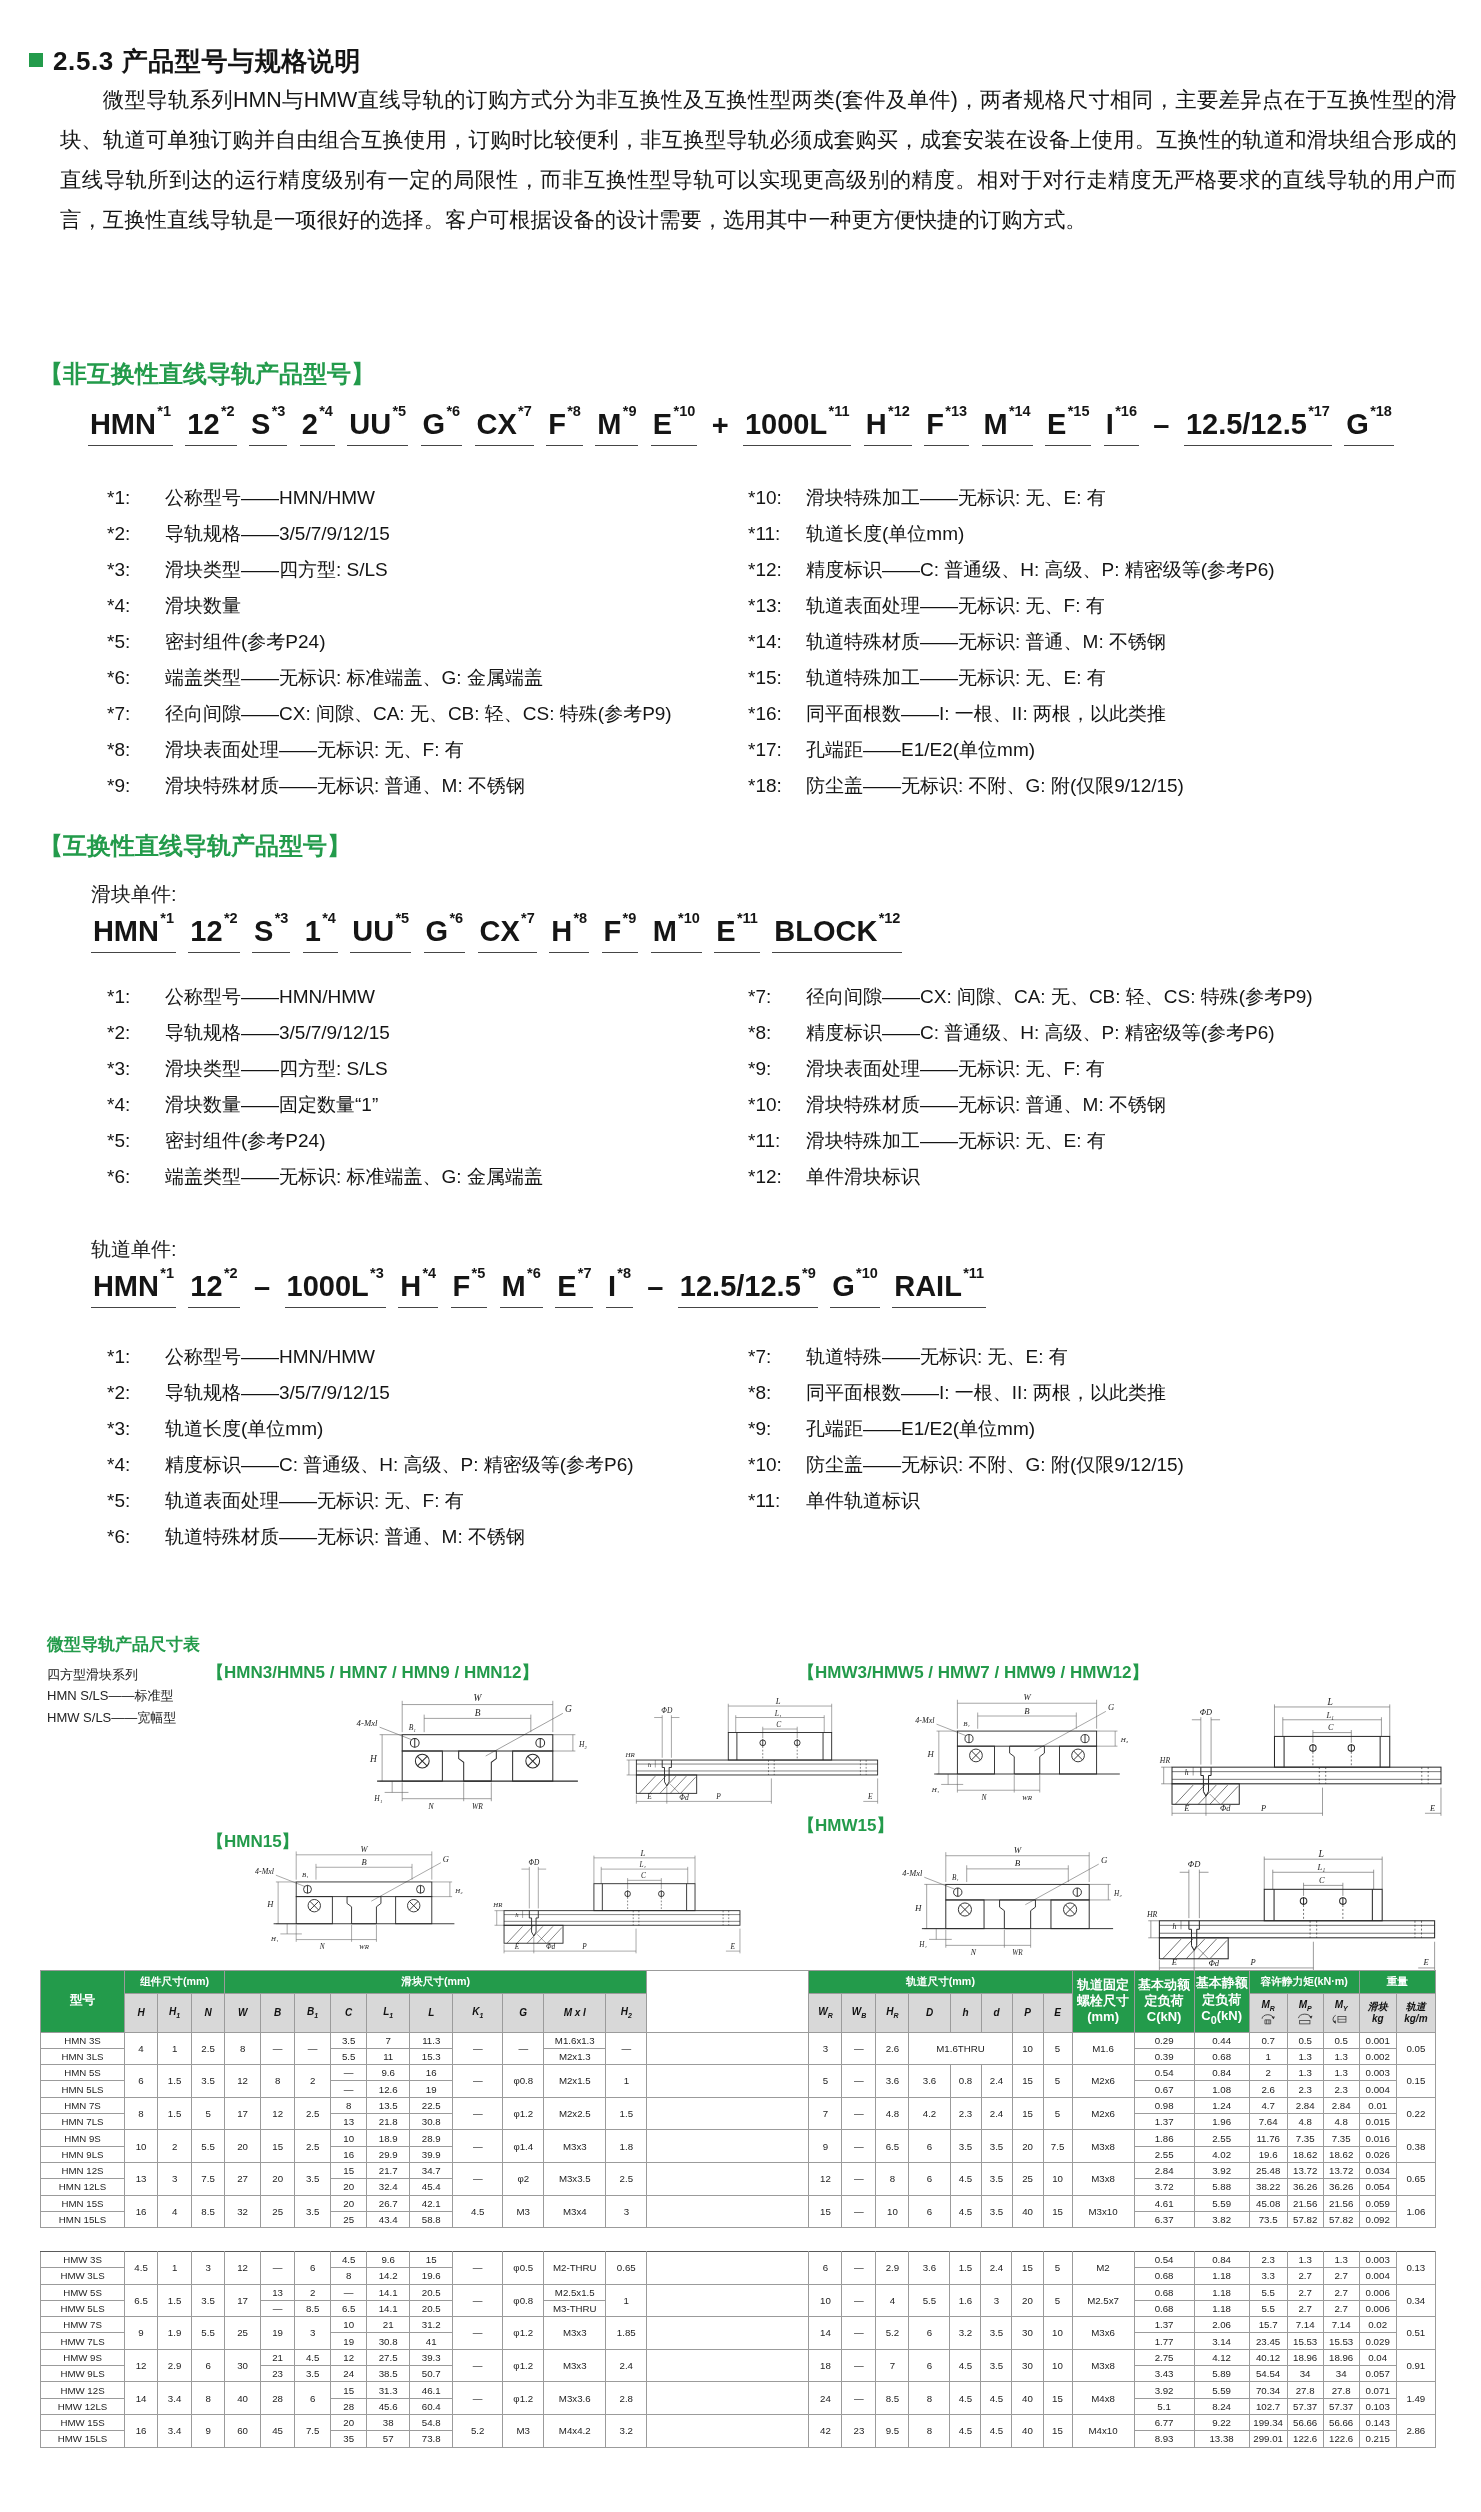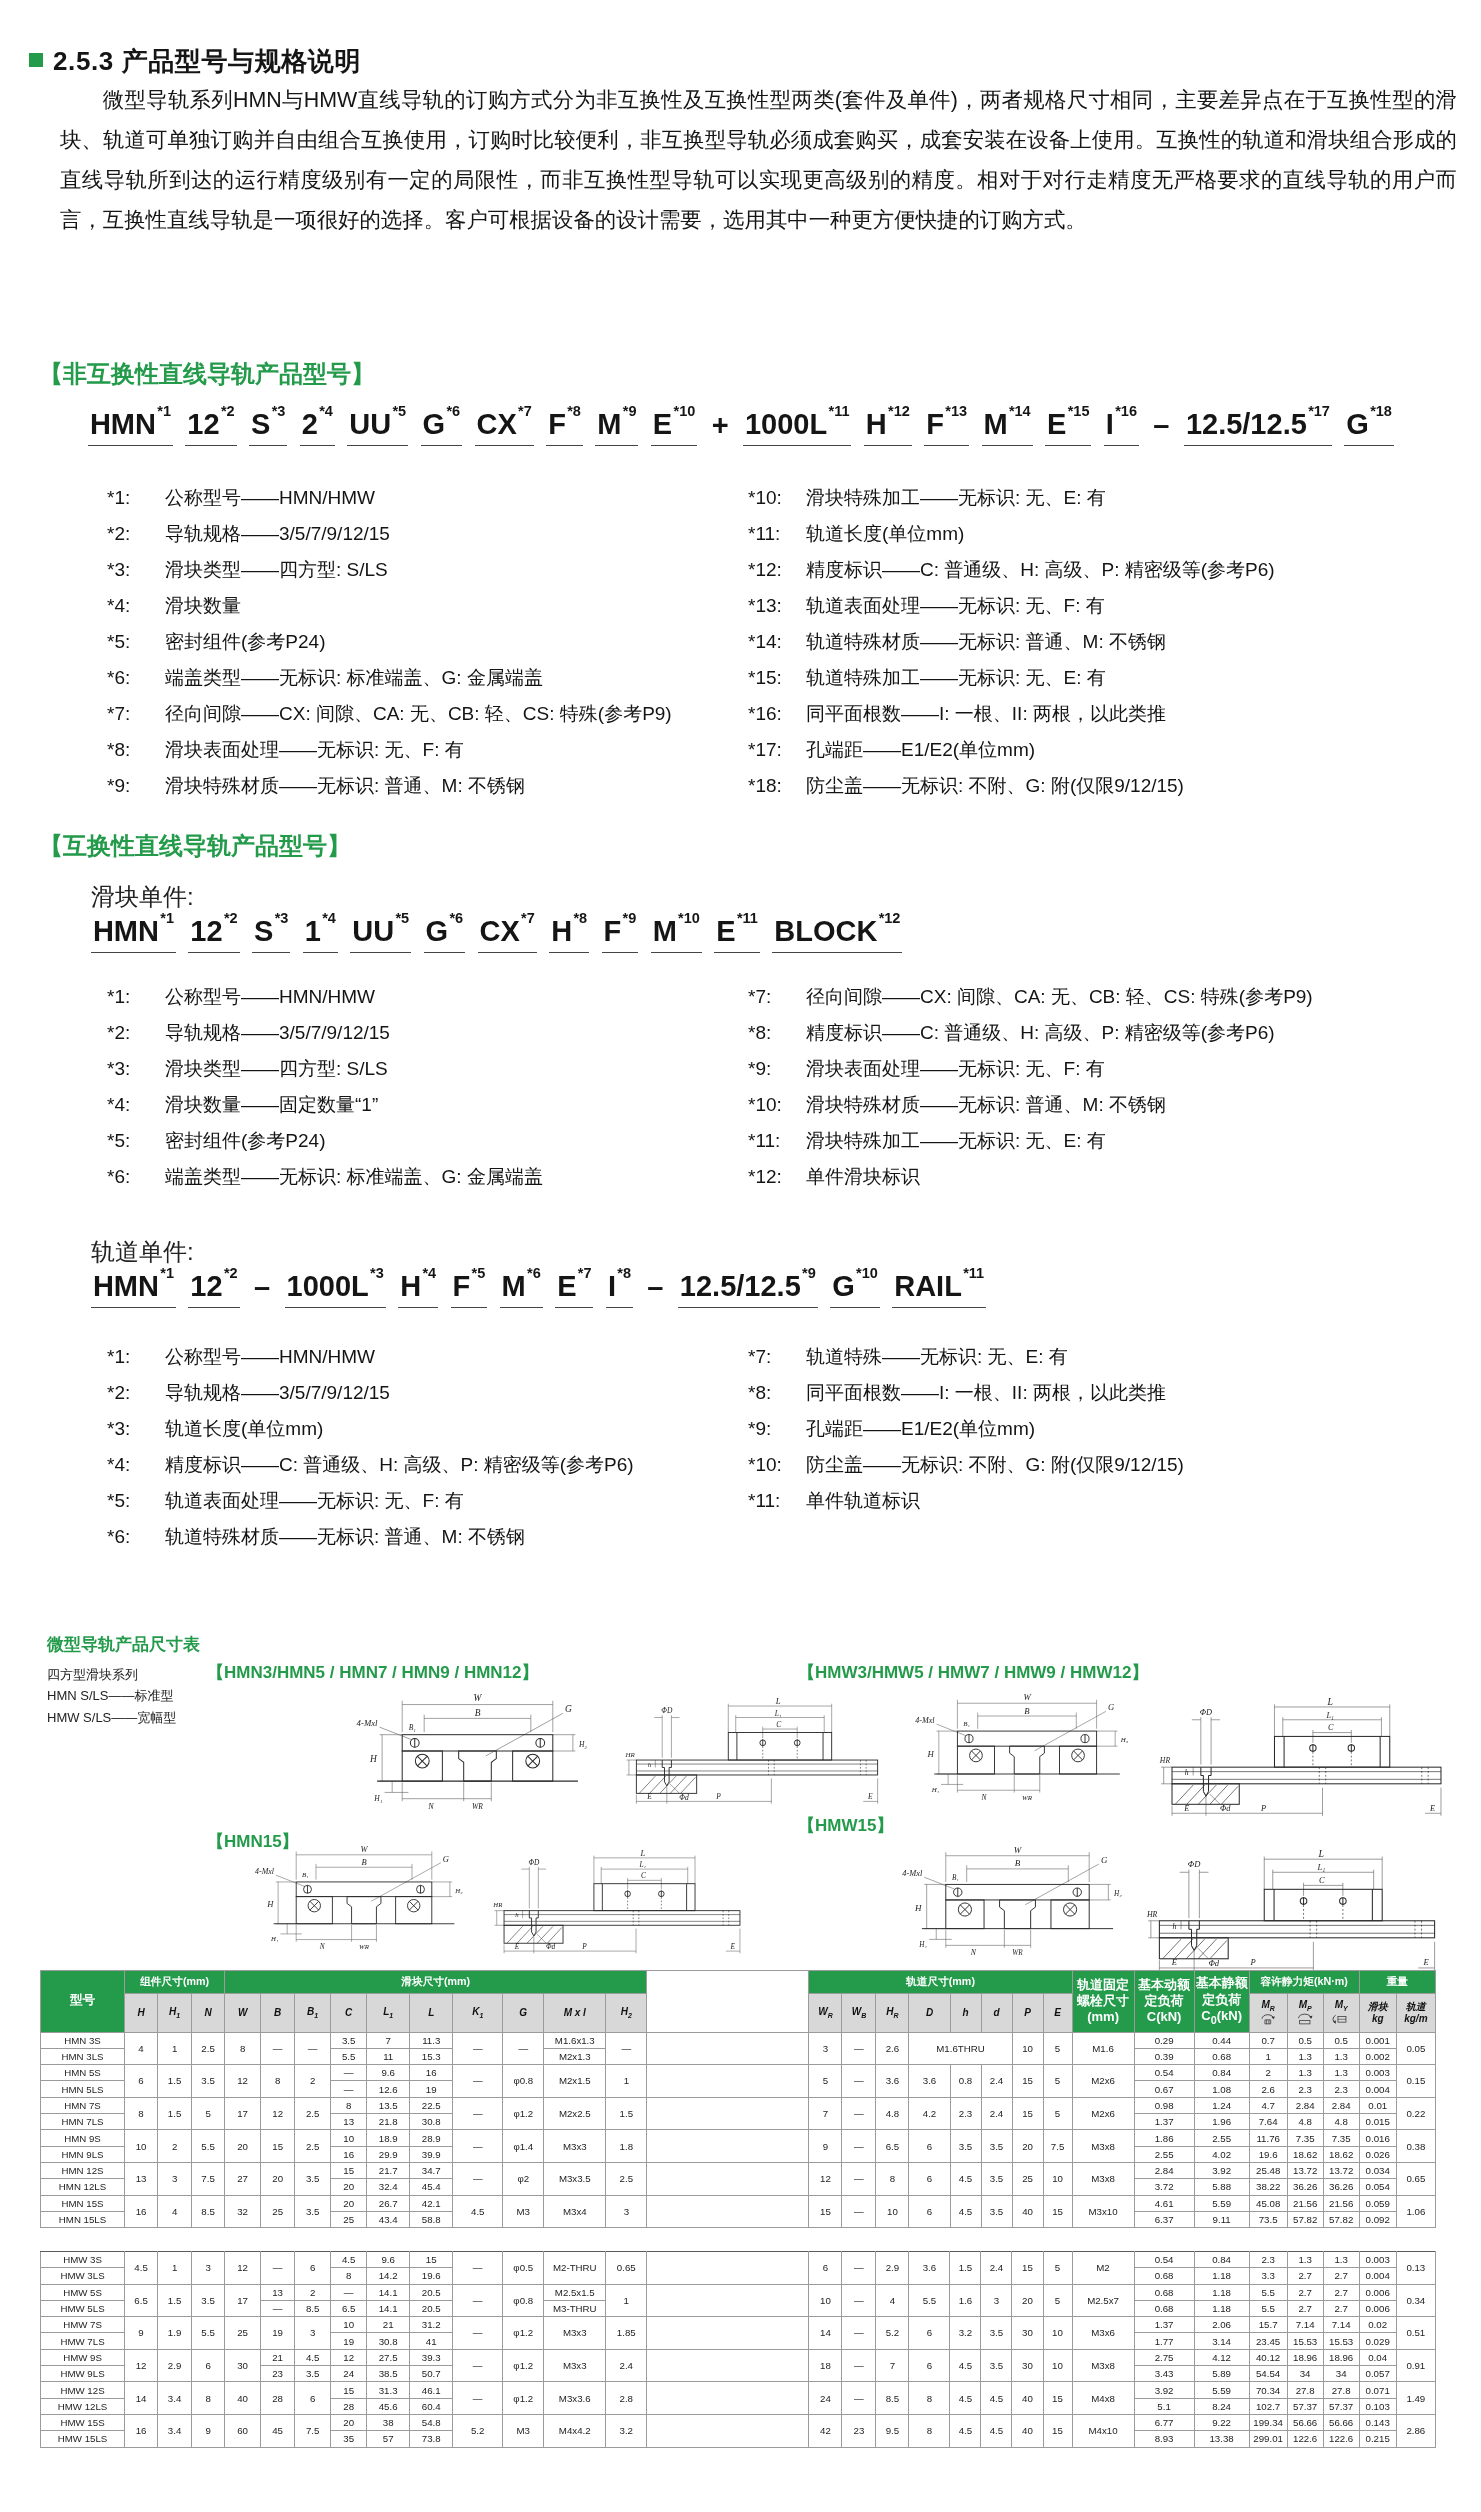--- a/index.html
+++ b/index.html
@@ -25,21 +25,21 @@
   
   .bracket{font-size:24px;font-weight:bold;color:var(--green);}
   .bracket.small{font-size:17px;}
 
   
   .mline{display:flex;align-items:flex-end;column-gap:12.6px;font-weight:bold;font-size:29px;white-space:nowrap;}
   .tok{border-bottom:1.9px solid #454545;padding:0 1.9px 5.7px 1.9px;line-height:1.05;}
   .tok.sep{border-bottom:none;}
   .tok sup{font-size:0.5em;position:relative;top:-0.5em;margin-left:1.3px;font-weight:bold;}
 
-  .sub-label{font-size:24px;color:#222;}
+  .sub-label{font-size:20px;color:#222;}
 
   
   .notes-wrap{display:flex;width:1338px;}
   .notes-col-l{width:641px;flex:none;}
   .notes-col-r{flex:1;}
   .note{display:flex;align-items:baseline;height:36px;font-size:19px;color:#141414;}
   .nn{width:58px;flex:none;}
   .nt{white-space:nowrap;}
 
   
@@ -1198,21 +1198,21 @@
             <td>21.56</td>
             <td>0.059</td>
             <td rowspan="2">1.06</td>
           </tr>
           <tr>
             <td class="model">HMN 15LS</td>
             <td>25</td>
             <td>43.4</td>
             <td>58.8</td>
             <td>6.37</td>
-            <td>9.11</td>
+            <td>3.82</td>
             <td>73.5</td>
             <td>57.82</td>
             <td>57.82</td>
             <td>0.092</td>
           </tr>
         </tbody>
       </table>
   </div>
   <div class="abs" style="left:40px;top:2251px;">
     <table class="spec">

